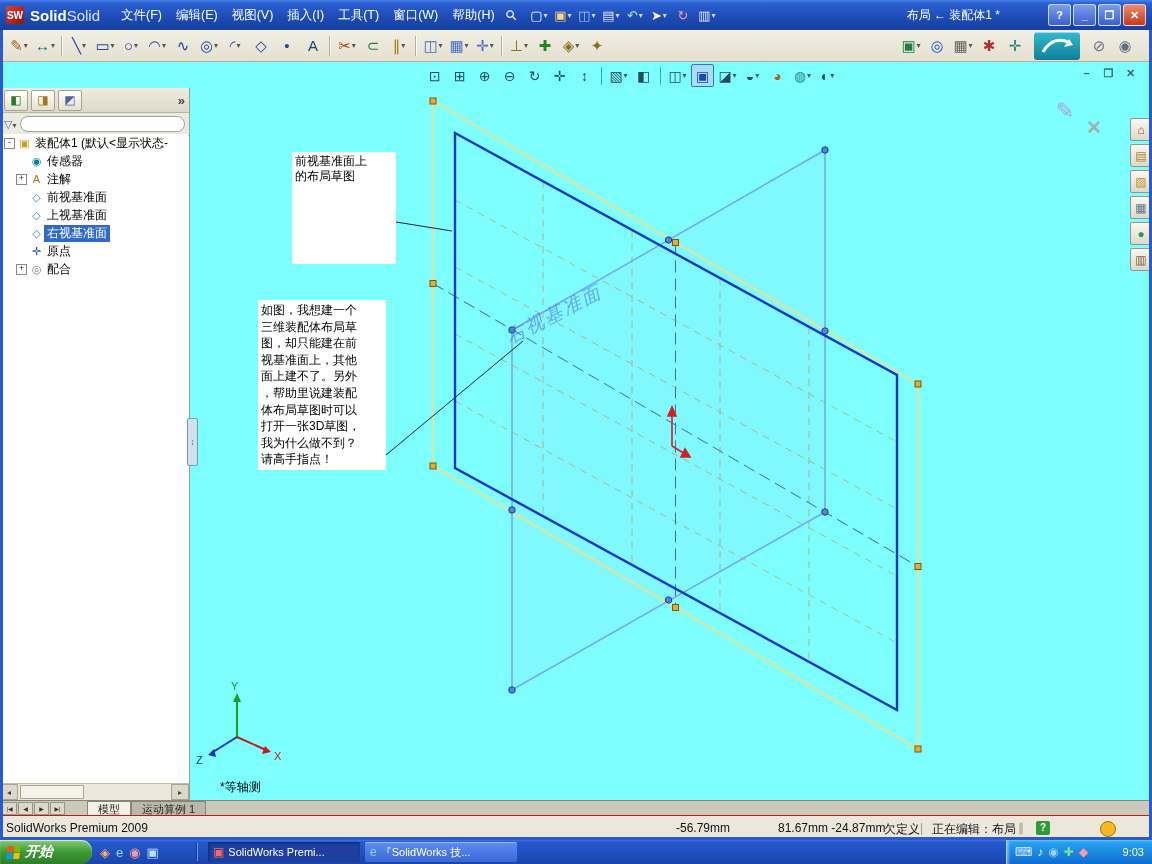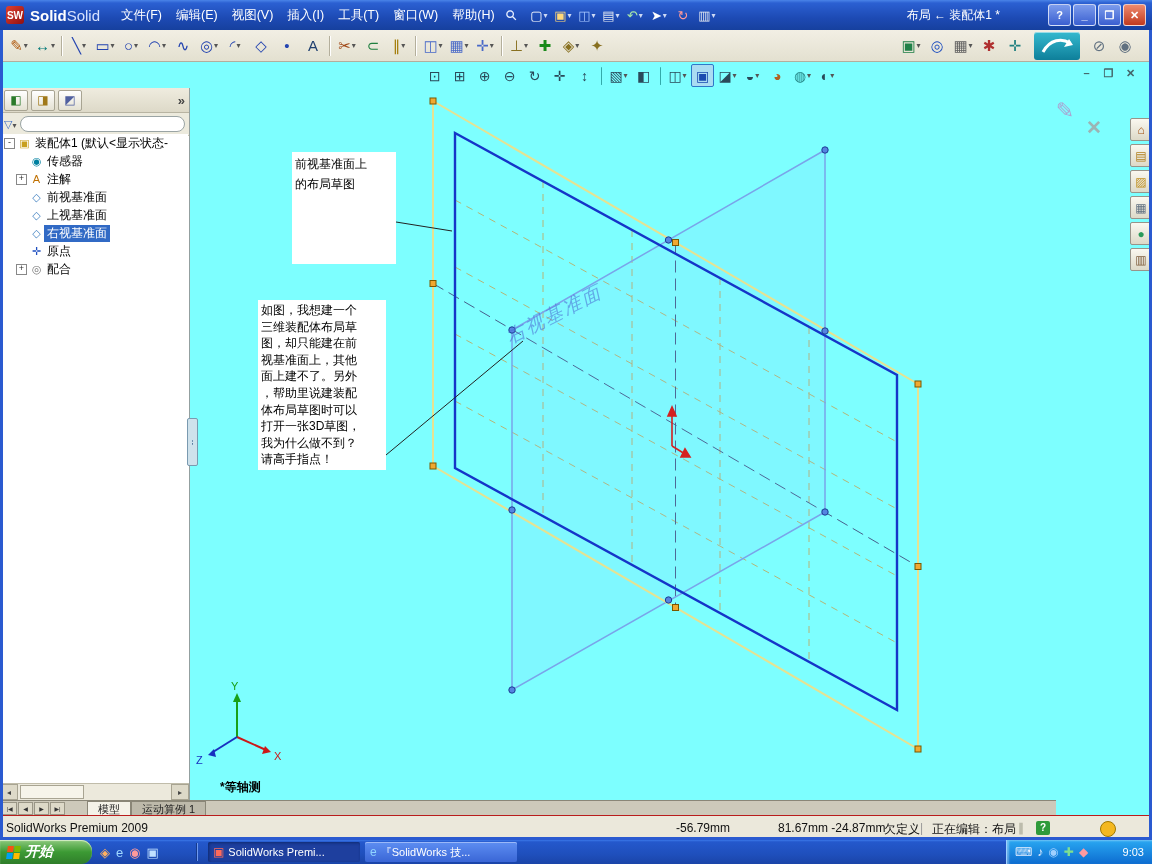--- a/index.html
+++ b/index.html
@@ -85,35 +85,35 @@
   .sarrow{width:16px;height:14px;background:#ddd9c8;border:1px solid #a8a492;font-size:8px;
     display:flex;align-items:center;justify-content:center;color:#444;flex:none;}
   .sthumb{width:62px;height:12px;background:#f6f4ea;border:1px solid #a8a492;margin-left:2px;}
   .splitter{position:absolute;left:187px;top:330px;width:9px;height:46px;background:#cfe2ec;
     border:1px solid #7a9ab0;border-radius:2px;z-index:6;display:flex;align-items:center;justify-content:center;
     font-size:8px;color:#35608c;}
 
   
   .viewport{position:absolute;left:190px;top:0;width:940px;height:712px;background:#7dffff;}
   .note{position:absolute;background:#fff;color:#000;padding:2px 3px;white-space:pre-line;box-sizing:border-box;}
-  .note1{left:102px;top:64px;width:104px;height:112px;font-size:12px;line-height:20px;}
+  .note1{left:102px;top:64px;width:104px;height:112px;font-size:12px;line-height:15px;}
   .note2{left:68px;top:212px;width:128px;height:170px;font-size:12px;line-height:16.6px;}
-  .viewlabel{position:absolute;left:30px;bottom:4px;font-size:12px;font-weight:bold;color:#000;}
+  .viewlabel{position:absolute;left:30px;bottom:4px;font-size:12px;font-weight:normal;color:#000;}
   .ccorner{position:absolute;top:10px;right:28px;display:flex;gap:12px;}
   .cc-sketch{font-size:22px;color:#aaa4d2;}
   .cc-close{font-size:19px;color:#9cb4b4;font-weight:bold;margin-top:18px;}
 
   
   .taskstrip{position:absolute;right:0;top:0;width:22px;height:712px;background:#7dffff;
     display:flex;flex-direction:column;align-items:center;padding-top:30px;gap:3px;box-sizing:border-box;}
   .tpbtn{width:20px;height:21px;background:linear-gradient(#faf8f0,#ddd9c8);border:1px solid #98948a;
     border-radius:2px;font-size:12px;display:flex;align-items:center;justify-content:center;}
 
   
-  .mtabs{position:absolute;left:0;top:800px;width:1056px;height:15px;background:#cdc9ba;
+  .mtabs{position:absolute;left:0;top:800px;width:1152px;height:15px;background:#cdc9ba;
     border-top:1px solid #8a8677;display:flex;align-items:center;}
   .mnav{display:flex;gap:1px;margin-left:2px;}
   .mnavb{width:13px;height:11px;background:#ddd9c8;border:1px solid #9a9686;font-size:6px;
     display:flex;align-items:center;justify-content:center;color:#333;}
   .mtabset{display:flex;margin-left:22px;height:15px;}
   .mtab{padding:0 10px;font-size:11px;display:flex;align-items:center;background:#bdb9aa;
     border:1px solid #8a8677;border-bottom:none;color:#222;}
   .mtab.active{background:#f4f2e8;}
 
   

